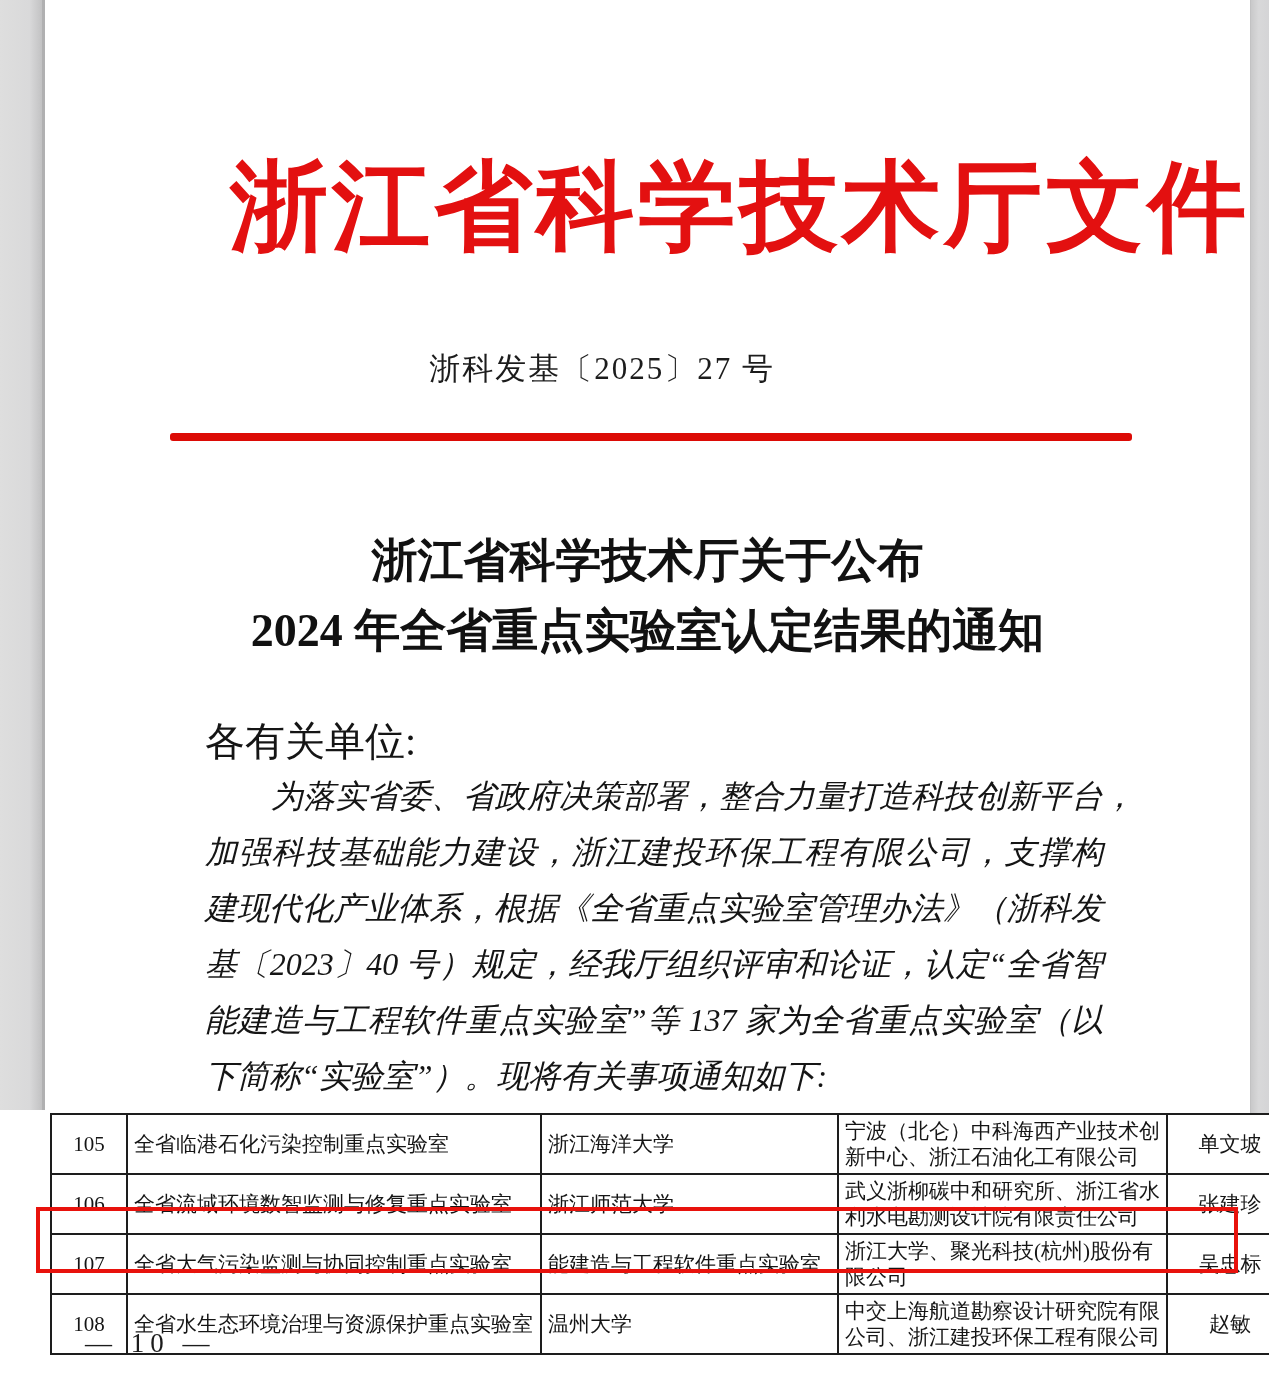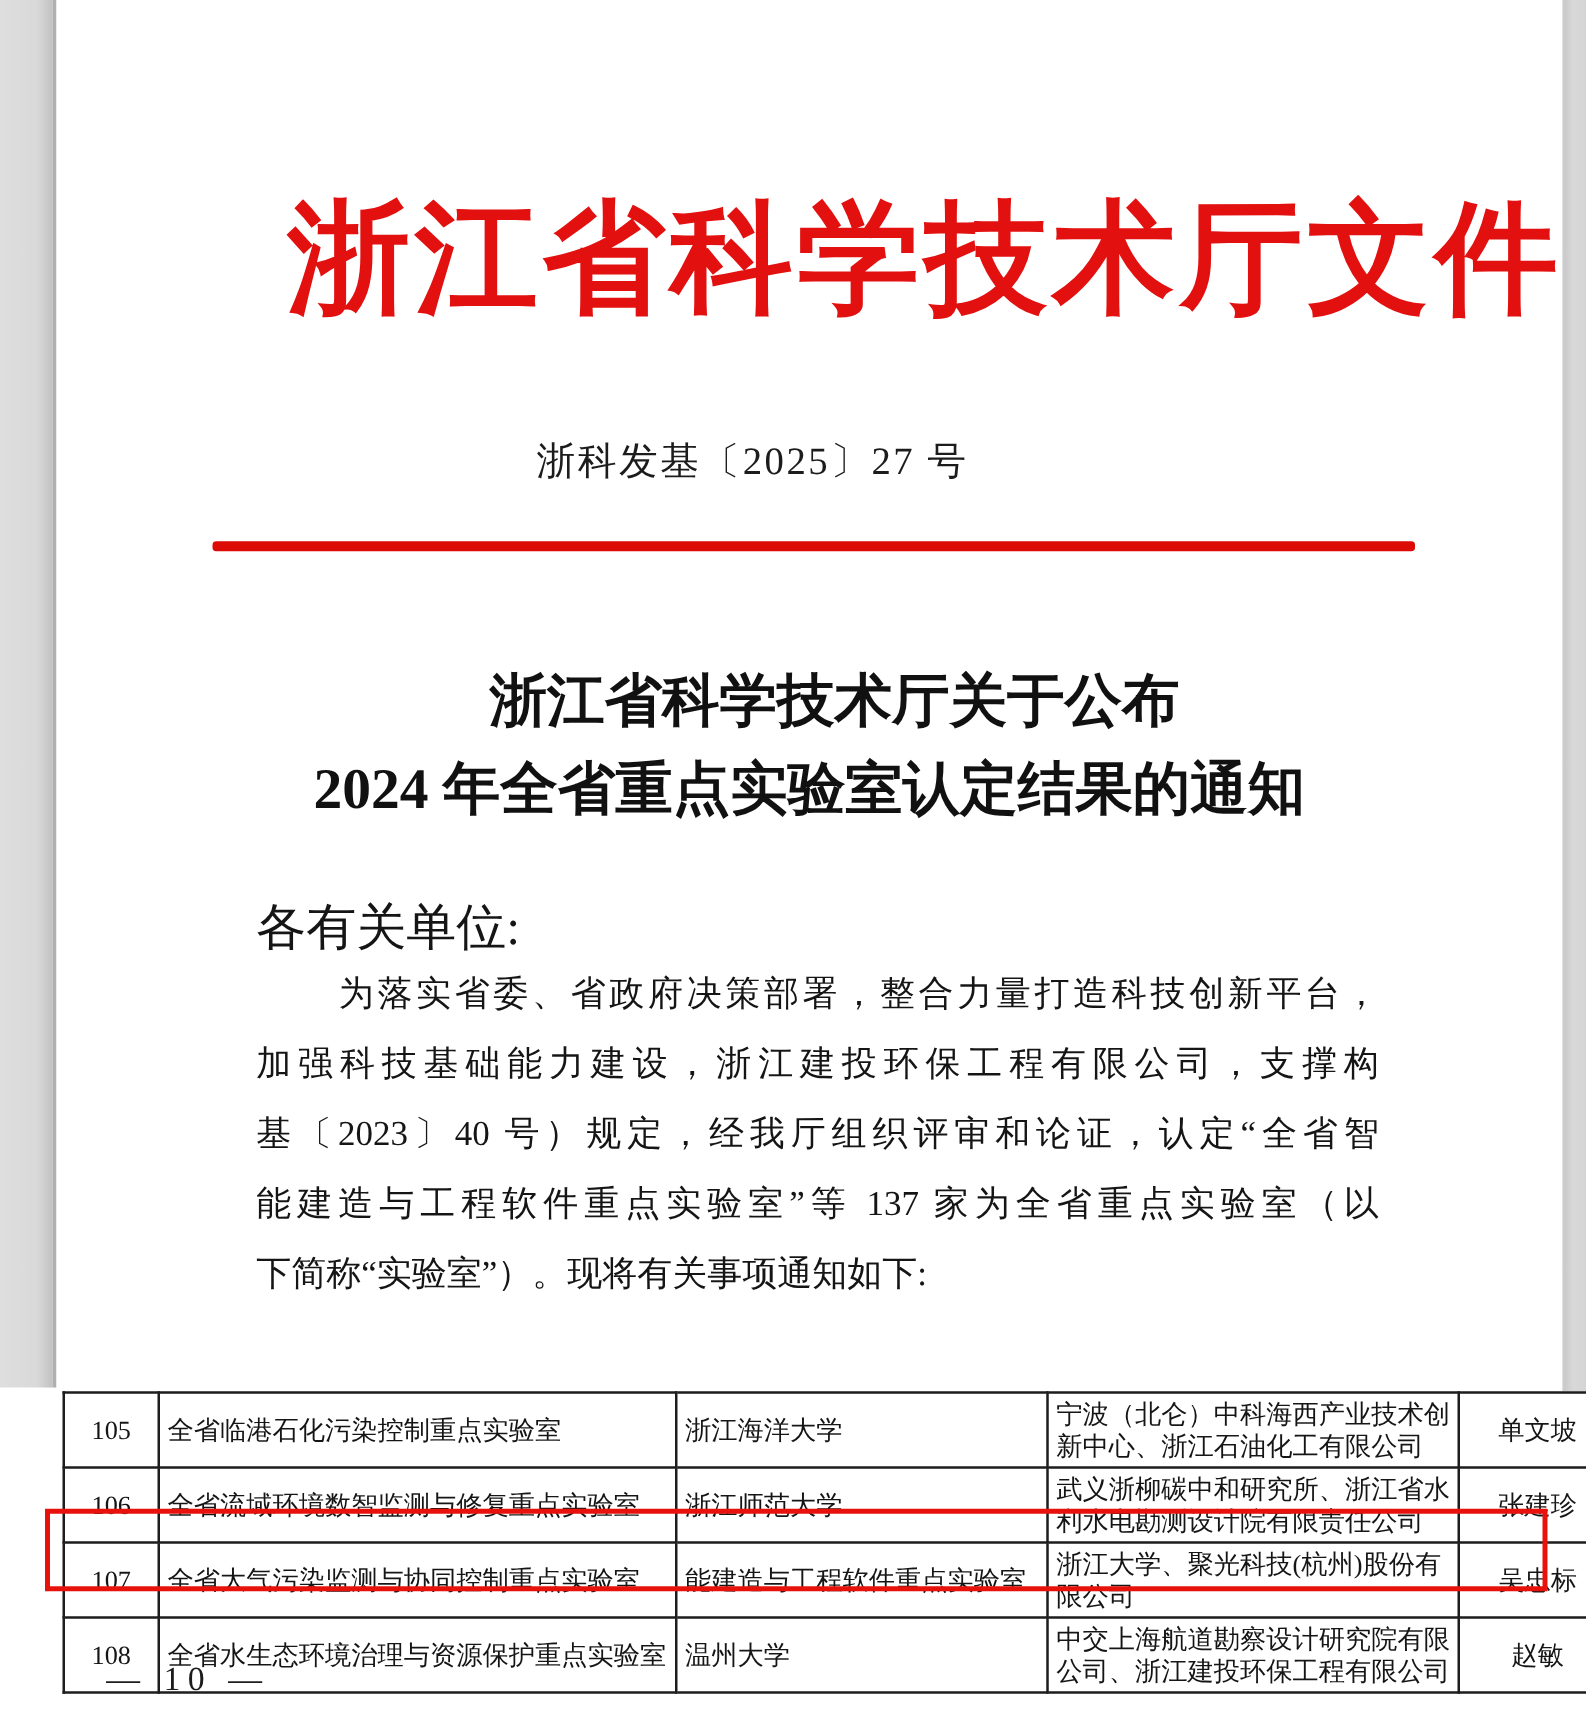--- a/index.html
+++ b/index.html
@@ -51,38 +51,39 @@
     background: #dc0b06;
     border-radius: 3px;
   }
   .subtitle {
     position: absolute; left: 45px; width: 1205px;
     text-align: center;
     font-size: 46px; font-weight: bold;
     color: #111111;
     white-space: nowrap;
   }
-  .subtitle.line1 { top: 530px; padding-left: 20px; }
+  .subtitle.line1 { top: 530px; }
   .subtitle.line2 { top: 600px; }
   .salutation {
     position: absolute; left: 205px; top: 714px;
     font-size: 40px;
     color: #151515;
   }
   .body-par {
     position: absolute; left: 205px; top: 772px; width: 898px;
   }
   .body-line {
-    font-size: 28px;
+    font-size: 32px;
     height: 56px;
     line-height: 48px;
     color: #151515;
     text-align: justify;
     text-align-last: justify;
     white-space: nowrap;
+    font-style: italic;
   }
   .body-line.indent { padding-left: 66px; }
   .body-line.last { text-align-last: left; }
   
   .table-wrap {
     position: absolute; left: 50px; top: 1113px;
   }
   table.results {
     border-collapse: collapse;
     table-layout: fixed;
@@ -133,20 +134,21 @@
 
   <div class="subtitle line1">浙江省科学技术厅关于公布</div>
 
   <div class="subtitle line2">2024 年全省重点实验室认定结果的通知</div>
 
   <div class="salutation">各有关单位:</div>
 
   <div class="body-par">
     <div class="body-line indent">为落实省委、省政府决策部署，整合力量打造科技创新平台，</div>
     <div class="body-line">加强科技基础能力建设，浙江建投环保工程有限公司，支撑构</div>
+    <div class="body-line">建现代化产业体系，根据《全省重点实验室管理办法》（浙科发</div>
     <div class="body-line">基〔2023〕40 号）规定，经我厅组织评审和论证，认定“全省智</div>
     <div class="body-line">能建造与工程软件重点实验室”等 137 家为全省重点实验室（以</div>
     <div class="body-line last">下简称“实验室”）。现将有关事项通知如下:</div>
   </div>
 
   <div class="table-wrap">
     <table class="results">
       <tbody id="table-body">
           <tr class="r-normal">
     <td class="c-no">105</td>

